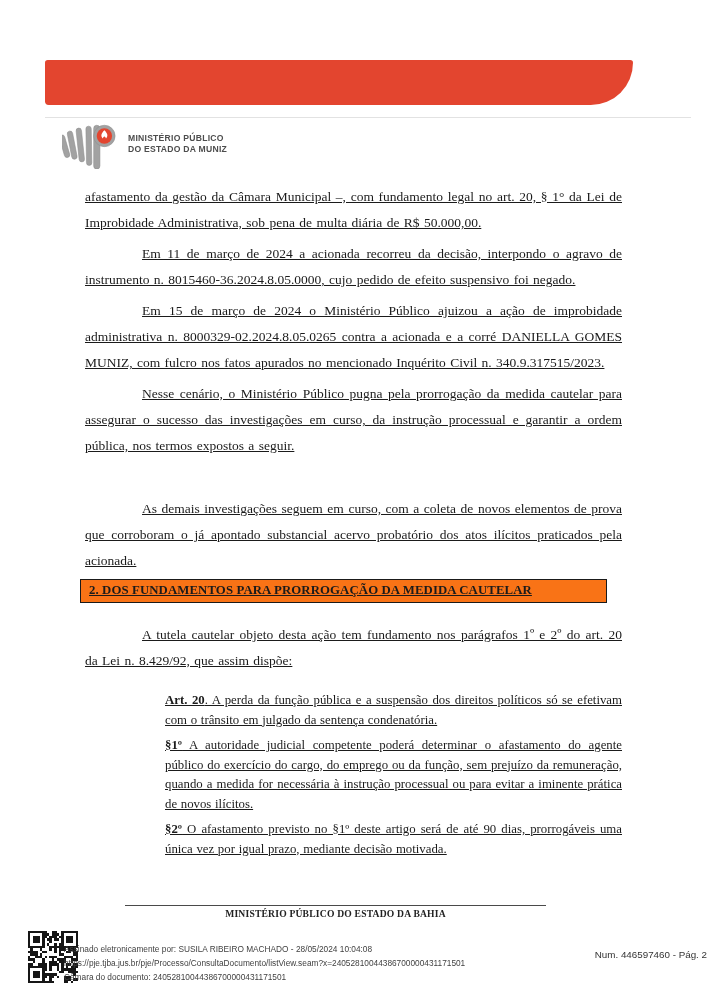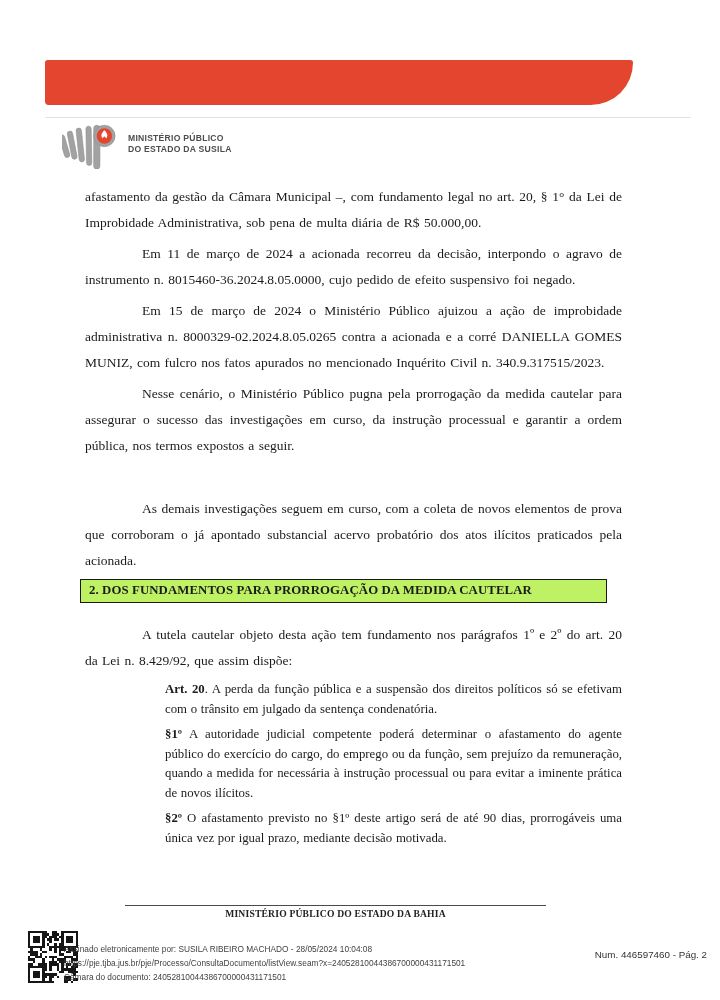--- a/index.html
+++ b/index.html
@@ -17,34 +17,34 @@
     position:absolute; left:45px; top:117px; width:646px; height:1px;
     background:#e2e2e2;
   }
   .logo-row { position:absolute; left:62px; top:119px; display:flex; align-items:center; gap:8px; }
   .logo-mark { width:58px; height:50px; display:block; }
   .logo-text {
     font-family:"Liberation Sans", sans-serif; font-weight:bold;
     font-size:8.6px; line-height:11px; letter-spacing:.25px; color:#4d4d4d;
   }
   
-  .content { position:absolute; left:85px; top:184px; width:537px; }
+  .content { position:absolute; left:85px; top:184px; width:537px;text-decoration:underline; }
   .para {
     font-size:13.5px; line-height:26px; text-align:justify; margin-bottom:5px;
     word-spacing:1px;
   }
   .ind { text-indent:57px; }
   .p5 { margin-bottom:37px; }
   .section-box {
     margin-left:-5px; width:527px; background:#ededed;
     border:1.6px solid #1a1a1a; padding:3px 8px 4px;
     font-weight:bold; font-size:12.8px; letter-spacing:.1px;
     margin-bottom:19px;
   }
-  .intro { margin-bottom:6px; }
+  .intro { margin-bottom:17px; }
   .quote {
     margin-left:80px; font-size:12.8px; line-height:19.5px;
     text-align:justify; margin-bottom:6px; word-spacing:.5px;
   }
   .q3 { margin-bottom:3px; }
   .closing { margin-top:9px; }
   
   .inst-footer {
     position:absolute; left:125px; top:905px; width:421px; text-align:center;
     border-top:1px solid #4a4a4a; padding-top:2px;
@@ -83,32 +83,32 @@
         <rect x="19" y="10" width="6" height="38" rx="3" transform="rotate(-6 22 48)"></rect>
         <rect x="27" y="8" width="6" height="44" rx="3" transform="rotate(-1 30 52)"></rect>
         <rect x="35" y="7" width="7" height="49" rx="3.5"></rect>
         <circle cx="47" cy="19" r="12"></circle>
       </g>
       <circle cx="47" cy="19" r="8.6" fill="#e3452f"></circle>
       <path d="M47 12.5 c3.4 3.4 4.6 6 1.8 9.2 c-0.4 -1 -0.9 -1.5 -1.8 -2 c-0.9 0.5 -1.4 1 -1.8 2 c-2.8 -3.2 -1.6 -5.8 1.8 -9.2 Z" fill="#ffffff"></path>
     </svg>
     <div class="logo-text">
       <div>MINISTÉRIO PÚBLICO</div>
-      <div>DO ESTADO DA SUSILA</div>
+      <div>DO ESTADO DA MUNIZ</div>
     </div>
   </div>
 
   <div class="content">
     <p class="para">afastamento da gestão da Câmara Municipal –, com fundamento legal no art. 20, § 1° da Lei de Improbidade Administrativa, sob pena de multa diária de R$ 50.000,00.</p>
     <p class="para ind">Em 11 de março de 2024 a acionada recorreu da decisão, interpondo o agravo de instrumento n. 8015460-36.2024.8.05.0000, cujo pedido de efeito suspensivo foi negado.</p>
     <p class="para ind">Em 15 de março de 2024 o Ministério Público ajuizou a ação de improbidade administrativa n. 8000329-02.2024.8.05.0265 contra a acionada e a corré DANIELLA GOMES MUNIZ, com fulcro nos fatos apurados no mencionado Inquérito Civil n. 340.9.317515/2023.</p>
     <p class="para ind p5">Nesse cenário, o Ministério Público pugna pela prorrogação da medida cautelar para assegurar o sucesso das investigações em curso, da instrução processual e garantir a ordem pública, nos termos expostos a seguir.</p>
     <p class="para ind">As demais investigações seguem em curso, com a coleta de novos elementos de prova que corroboram o já apontado substancial acervo probatório dos atos ilícitos praticados pela acionada.</p>
 
-    <div class="section-box" style="background: #bef264;">2. DOS FUNDAMENTOS PARA PRORROGAÇÃO DA MEDIDA CAUTELAR</div>
+    <div class="section-box" style="background: #f97316;">2. DOS FUNDAMENTOS PARA PRORROGAÇÃO DA MEDIDA CAUTELAR</div>
 
     <p class="para ind intro">A tutela cautelar objeto desta ação tem fundamento nos parágrafos 1º e 2º do art. 20 da Lei n. 8.429/92, que assim dispõe:</p>
 
     <p class="quote"><b>Art. 20</b><span>. A perda da função pública e a suspensão dos direitos políticos só se efetivam com o trânsito em julgado da sentença condenatória.</span></p>
     <p class="quote"><b>§1º</b><span> A autoridade judicial competente poderá determinar o afastamento do agente público do exercício do cargo, do emprego ou da função, sem prejuízo da remuneração, quando a medida for necessária à instrução processual ou para evitar a iminente prática de novos ilícitos.</span></p>
     <p class="quote q3"><b>§2º</b><span> O afastamento previsto no §1º deste artigo será de até 90 dias, prorrogáveis uma única vez por igual prazo, mediante decisão motivada.</span></p>
 
   </div>
 
   <div class="inst-footer">

